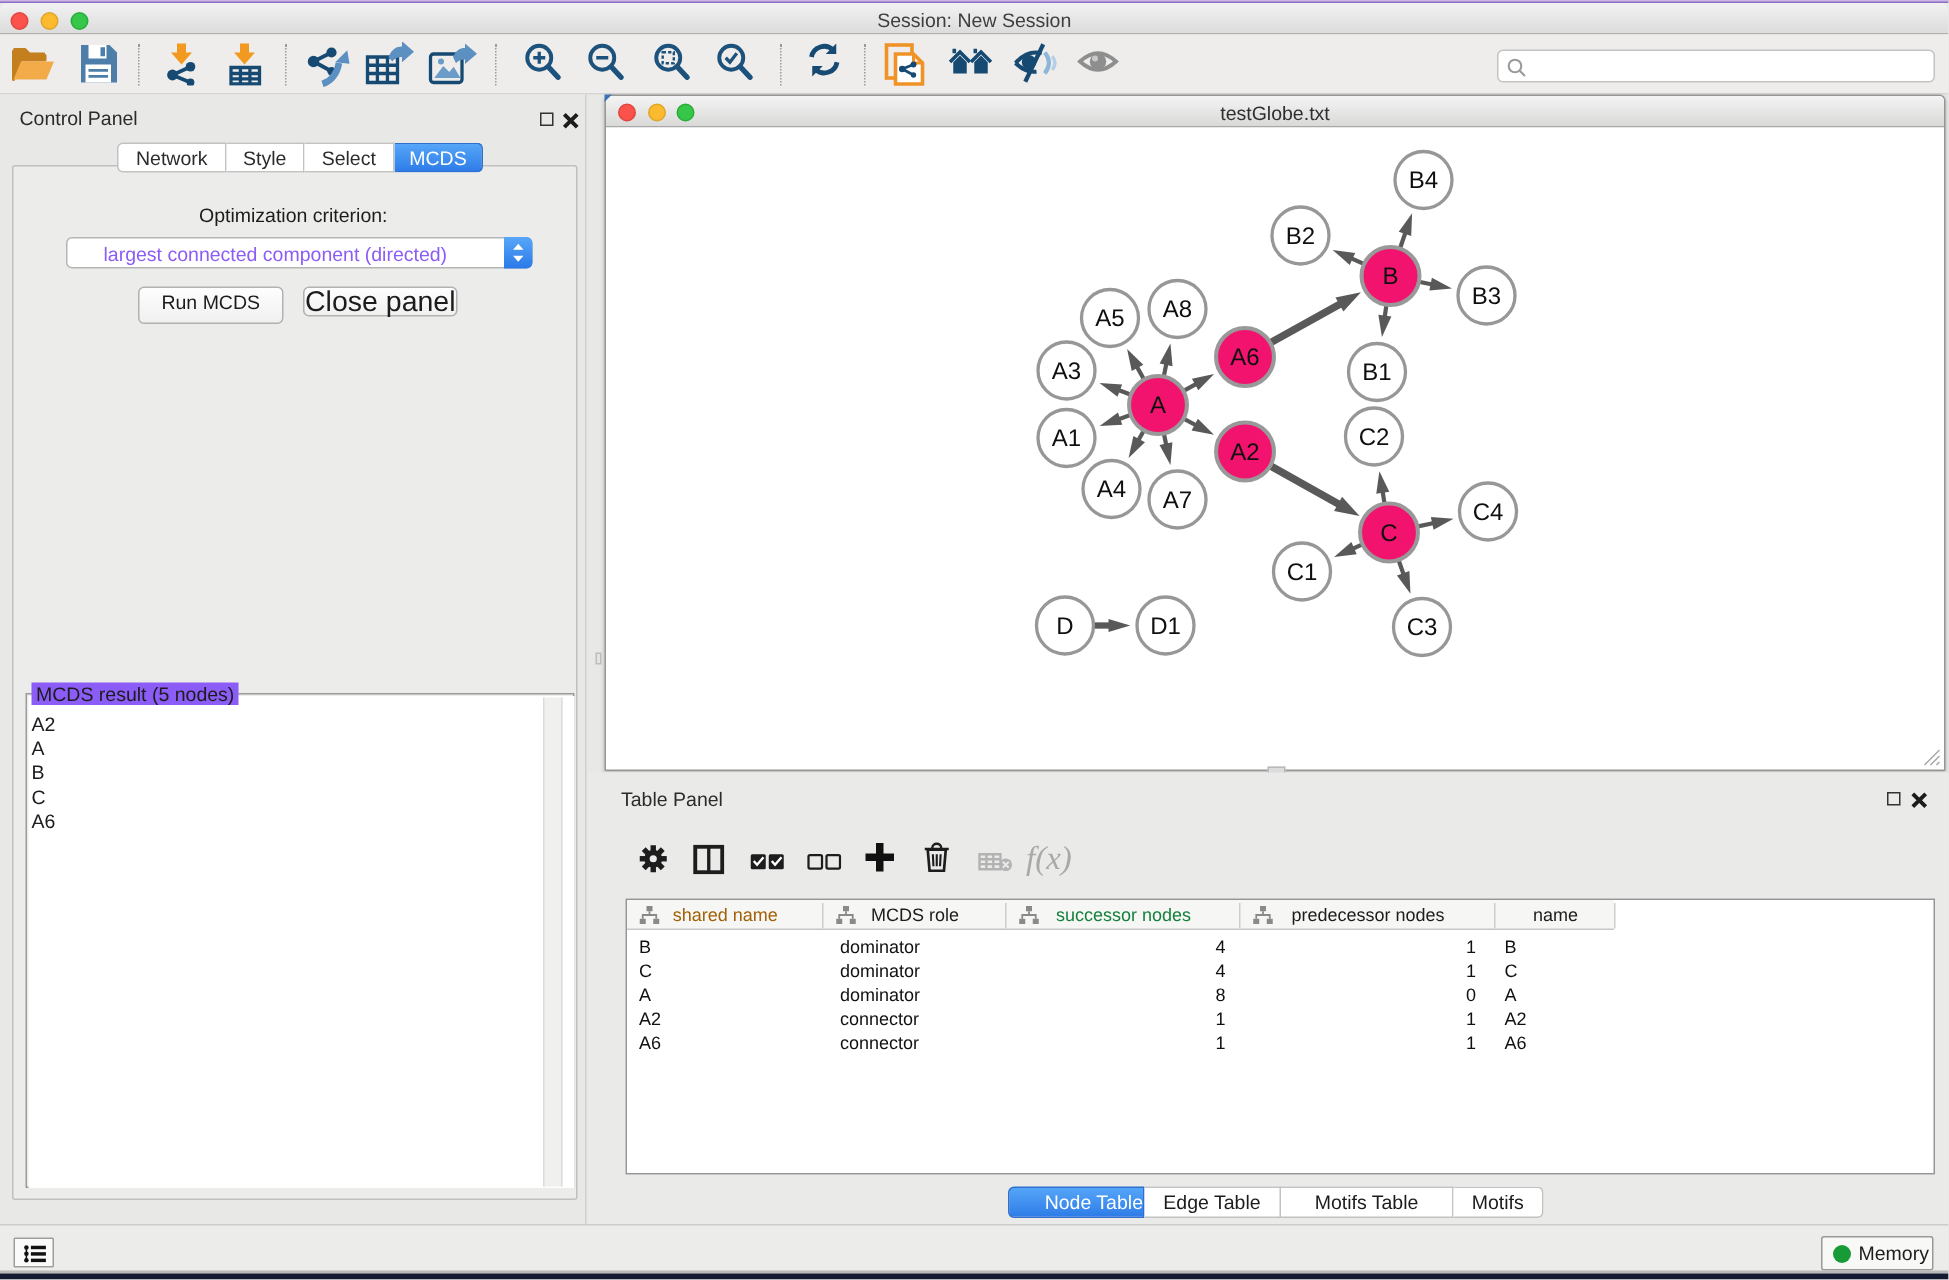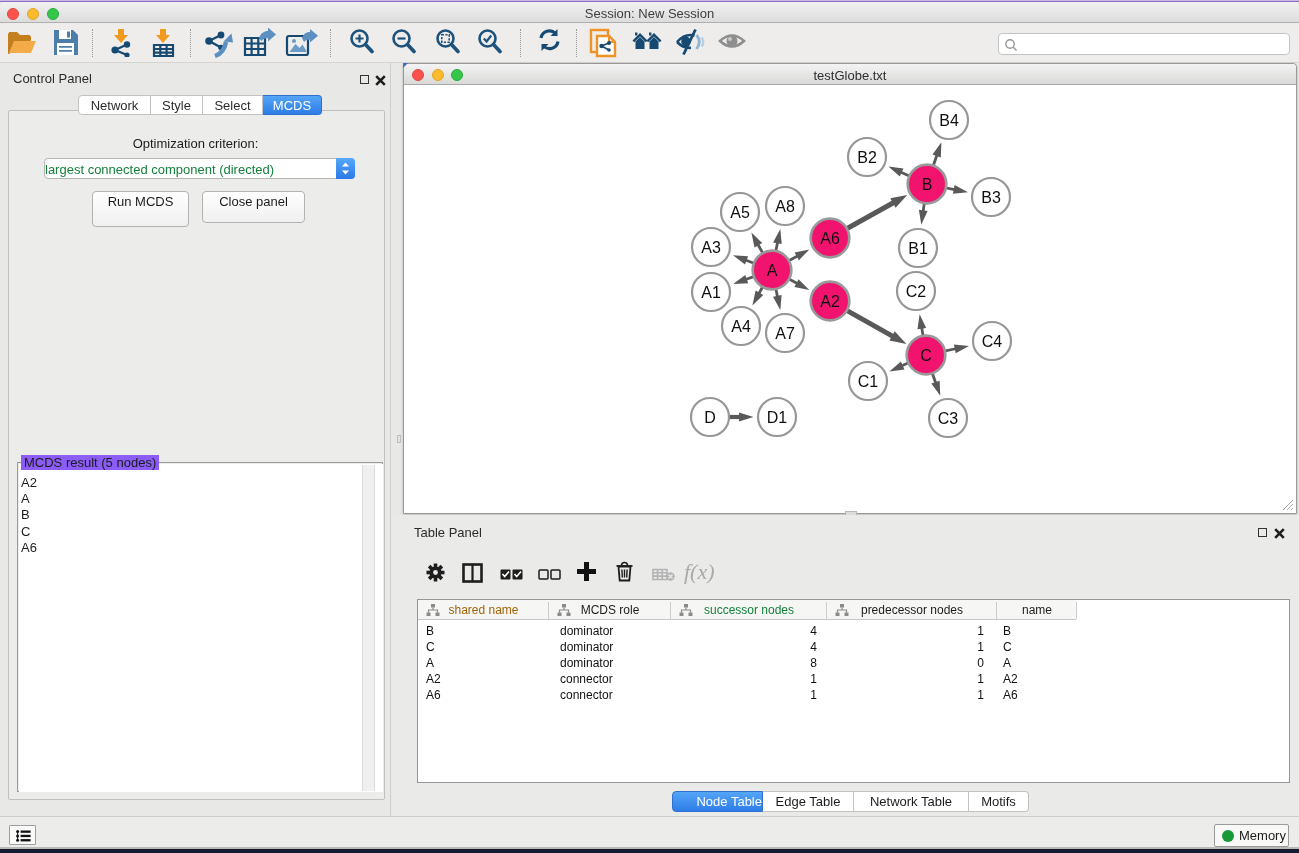--- a/index.html
+++ b/index.html
@@ -164,30 +164,30 @@
 
  <div class="abs" style="left:78px;top:32px;height:20px;display:flex;font-size:13px">
   <div style="width:73px;background:#fff;border:1px solid #c2c2c2;border-radius:4px 0 0 4px;text-align:center;line-height:19px;color:#2b2b2b">Network</div>
   <div style="width:52px;background:#fff;border:1px solid #c2c2c2;border-left:none;text-align:center;line-height:19px;color:#2b2b2b">Style</div>
   <div style="width:60px;background:#fff;border:1px solid #c2c2c2;border-left:none;text-align:center;line-height:19px;color:#2b2b2b">Select</div>
   <div style="width:59px;background:linear-gradient(#55a5f8,#2e7de8);border:1px solid #2e6fd0;border-left:none;border-radius:0 4px 4px 0;text-align:center;line-height:19px;color:#fff">MCDS</div>
  </div>
  <div class="abs" style="left:0;top:73px;width:391px;text-align:center;font-size:13px;color:#1c1c1c">Optimization criterion:</div>
 
  <div class="abs" style="left:44px;top:95px;width:311px;height:21px;background:#fff;border:1px solid #b5b5b5;border-radius:4px">
-  <div class="abs" style="left:0;top:2.5px;font-size:13px;color:#15803d">largest connected component (directed)</div>
+  <div class="abs" style="left:24px;top:2.5px;font-size:13px;color:#8b5cf6">largest connected component (directed)</div>
   <div class="abs" style="right:-1px;top:-1px;width:19px;height:21px;background:linear-gradient(#58a7f9,#2a79e8);border-radius:0 4px 4px 0">
    <svg style="position:absolute;left:4px;top:3px" width="11" height="15" viewBox="0 0 11 15">
     <path d="M2 5.5 L5.5 1.5 L9 5.5 Z M2 9.5 L5.5 13.5 L9 9.5 Z" fill="#fff"></path>
    </svg>
   </div>
  </div>
 
- <div class="abs" style="left:92px;top:128px;width:97px;height:36px;background:linear-gradient(#fefefe,#f0f0f0);border:1px solid #b2b2b2;border-radius:4px;text-align:center;line-height:19px;font-size:13px;color:#1c1c1c">Run MCDS</div>
- <div class="abs" style="left:202px;top:128px;width:103px;height:32px;background:linear-gradient(#fefefe,#f0f0f0);border:1px solid #b2b2b2;border-radius:4px;text-align:center;line-height:19px;font-size:13px;color:#1c1c1c">Close panel</div>
+ <div class="abs" style="left:92px;top:128px;width:97px;height:25px;background:linear-gradient(#fefefe,#f0f0f0);border:1px solid #b2b2b2;border-radius:4px;text-align:center;line-height:19px;font-size:13px;color:#1c1c1c">Run MCDS</div>
+ <div class="abs" style="left:202px;top:128px;width:103px;height:20px;background:linear-gradient(#fefefe,#f0f0f0);border:1px solid #b2b2b2;border-radius:4px;text-align:center;line-height:19px;font-size:19px;color:#1c1c1c">Close panel</div>
 
  <div class="abs" style="left:17px;top:399px;width:366px;height:330px;border:1px solid #9b9b9b">
   <div class="abs" style="left:1px;top:1px;width:364px;height:328px;background:#fff"></div>
   <div class="abs" style="left:344px;top:2px;width:13px;height:326px;background:#f0f0ef;border-left:1px solid #dcdcdc;border-right:1px solid #dcdcdc"></div>
   <div class="abs" style="left:3px;top:12px;font-size:13px;color:#1c1c1c;line-height:16.2px">A2<br>A<br>B<br>C<br>A6</div>
  </div>
  <div class="abs" style="left:21px;top:392px;font-size:13px;color:#1c1c1c;background:#8b5cf6;padding:0 3px">MCDS result (5 nodes)</div>
 </div>
 
 <div class="abs" style="left:403px;top:63px;width:894px;height:451px;background:#fff;border:1px solid #979797;border-radius:4px 4px 1px 1px;box-shadow:0 1px 3px rgba(0,0,0,0.2)">
@@ -408,21 +408,21 @@
 <div class="abs" style="left:8px;top:88px;font-size:12px;color:#111">A6</div>
 <div class="abs" style="left:142px;top:88px;font-size:12px;color:#111">connector</div>
 <div class="abs" style="left:253px;top:88px;width:146px;text-align:right;font-size:12px;color:#111">1</div>
 <div class="abs" style="left:409px;top:88px;width:157px;text-align:right;font-size:12px;color:#111">1</div>
 <div class="abs" style="left:585px;top:88px;font-size:12px;color:#111">A6</div>
  </div>
 
  <div class="abs" style="left:280px;top:276px;height:21px;display:flex;font-size:13px">
   <div style="width:91px;background:linear-gradient(#55a5f8,#2e7de8);border:1px solid #2e6fd0;border-radius:4px 0 0 4px;text-align:right;line-height:20px;color:#fff">Node Table</div>
   <div style="width:91px;background:#fff;border:1px solid #c2c2c2;border-left:none;text-align:center;line-height:20px;color:#1c1c1c">Edge Table</div>
-  <div style="width:115px;background:#fff;border:1px solid #c2c2c2;border-left:none;text-align:center;line-height:20px;color:#1c1c1c">Network Table</div>
+  <div style="width:115px;background:#fff;border:1px solid #c2c2c2;border-left:none;text-align:center;line-height:20px;color:#1c1c1c">Motifs Table</div>
   <div style="width:60px;background:#fff;border:1px solid #c2c2c2;border-left:none;border-radius:0 4px 4px 0;text-align:center;line-height:20px;color:#1c1c1c">Motifs</div>
  </div>
 </div>
 
 <div class="abs" style="left:0;top:816px;width:1299px;height:31px;background:#ececeb;border-top:1px solid #cccccb">
  <div class="abs" style="left:9px;top:8px;width:27px;height:20px;background:#fafafa;border:1px solid #9e9e9e;border-radius:1px">
   <svg style="position:absolute;left:6px;top:3.5px" width="15" height="12" viewBox="0 0 15 12">
    <path d="M1.6 1.2 v9.6" stroke="#111" stroke-width="1"></path>
    <g fill="#111">
           <circle cx="1.6" cy="1.6" r="1.5"></circle>

